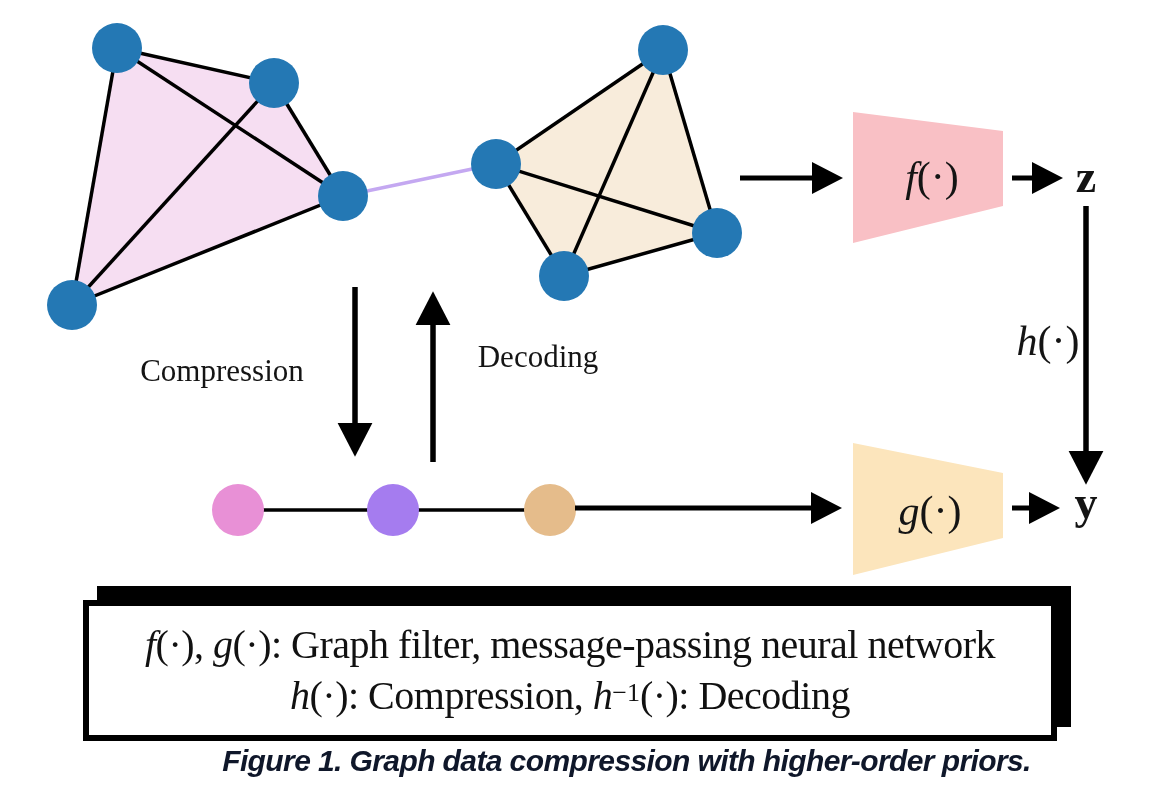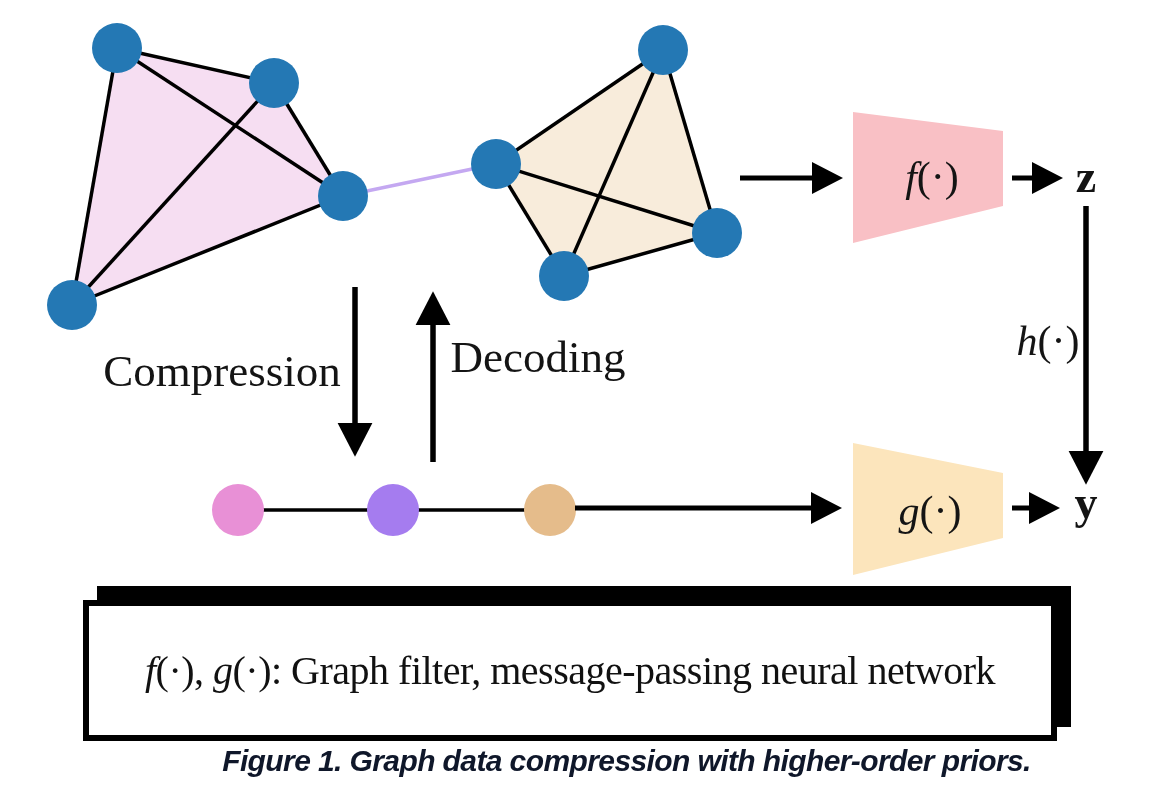--- a/index.html
+++ b/index.html
@@ -1,20 +1,20 @@
 <!DOCTYPE html>
 <html style="--node_blue: #2478b4; --fill_pink: #f6def2; --fill_tan: #f8ecdb; --trap_f: #f9c0c5; --trap_g: #fce5bc; --node_pink: #e890d6; --node_purple: #a57cef; --node_tan: #e5bc8b; --edge_lavender: #c4a8f1; --line_black: #000000;"><head>
 <meta charset="utf-8">
 <style>
   html,body{margin:0;padding:0;background:#ffffff;}
   .stage{position:relative;width:1157px;height:805px;background:#fff;overflow:hidden;
          font-family:"Liberation Serif",serif;}
   .stage svg{position:absolute;left:0;top:0;}
   .lbl{position:absolute;transform:translate(-50%,-50%);color:#141414;white-space:nowrap;}
-  .serifbig{font-size:45px;line-height:40px;text-align:center;font-family:"Liberation Serif",serif;}
+  .serifbig{font-size:31px;line-height:40px;text-align:center;font-family:"Liberation Serif",serif;}
   .mathlbl{font-size:42px;font-family:"Liberation Serif",serif;}
   .mathlbl .it{font-style:italic;}
   .boldvec{font-size:46px;font-weight:bold;font-family:"Liberation Serif",serif;}
   .legend{position:absolute;left:83px;top:600px;width:974px;height:141px;box-sizing:border-box;
           border:6px solid #000;background:#fff;box-shadow:14px -14px 0 0 #000;
           display:flex;flex-direction:column;align-items:center;justify-content:center;
           gap:11px;font-size:40px;letter-spacing:-0.5px;color:#111;
           font-family:"Liberation Serif",serif;}
   .legend .line{white-space:pre;line-height:1;}
   .legend .it{font-style:italic;}
@@ -100,17 +100,18 @@
   <div class="lbl mathlbl" style="left:930px;top:511px;"><span class="it">g</span><span>(·)</span></div>
 
   <div class="lbl mathlbl" style="left:1048px;top:341px;"><span class="it">h</span><span>(·)</span></div>
 
   <div class="lbl boldvec" style="left:1086px;top:176px;">z</div>
 
   <div class="lbl boldvec" style="left:1086px;top:502px;">y</div>
 
   <div class="legend">
     <div class="line"><span class="it">f</span><span>(·), </span><span class="it">g</span><span>(·)</span><span>: Graph filter, message-passing neural network</span></div>
+    <div class="line"><span class="it">h</span><span>(·)</span><span>: Compression, </span><span class="it">h</span><sup>−1</sup><span>(·)</span><span>: Decoding</span></div>
   </div>
 
   <div class="caption">Figure 1. Graph data compression with higher-order priors.</div>
 
 </div>
 
 </body></html>

